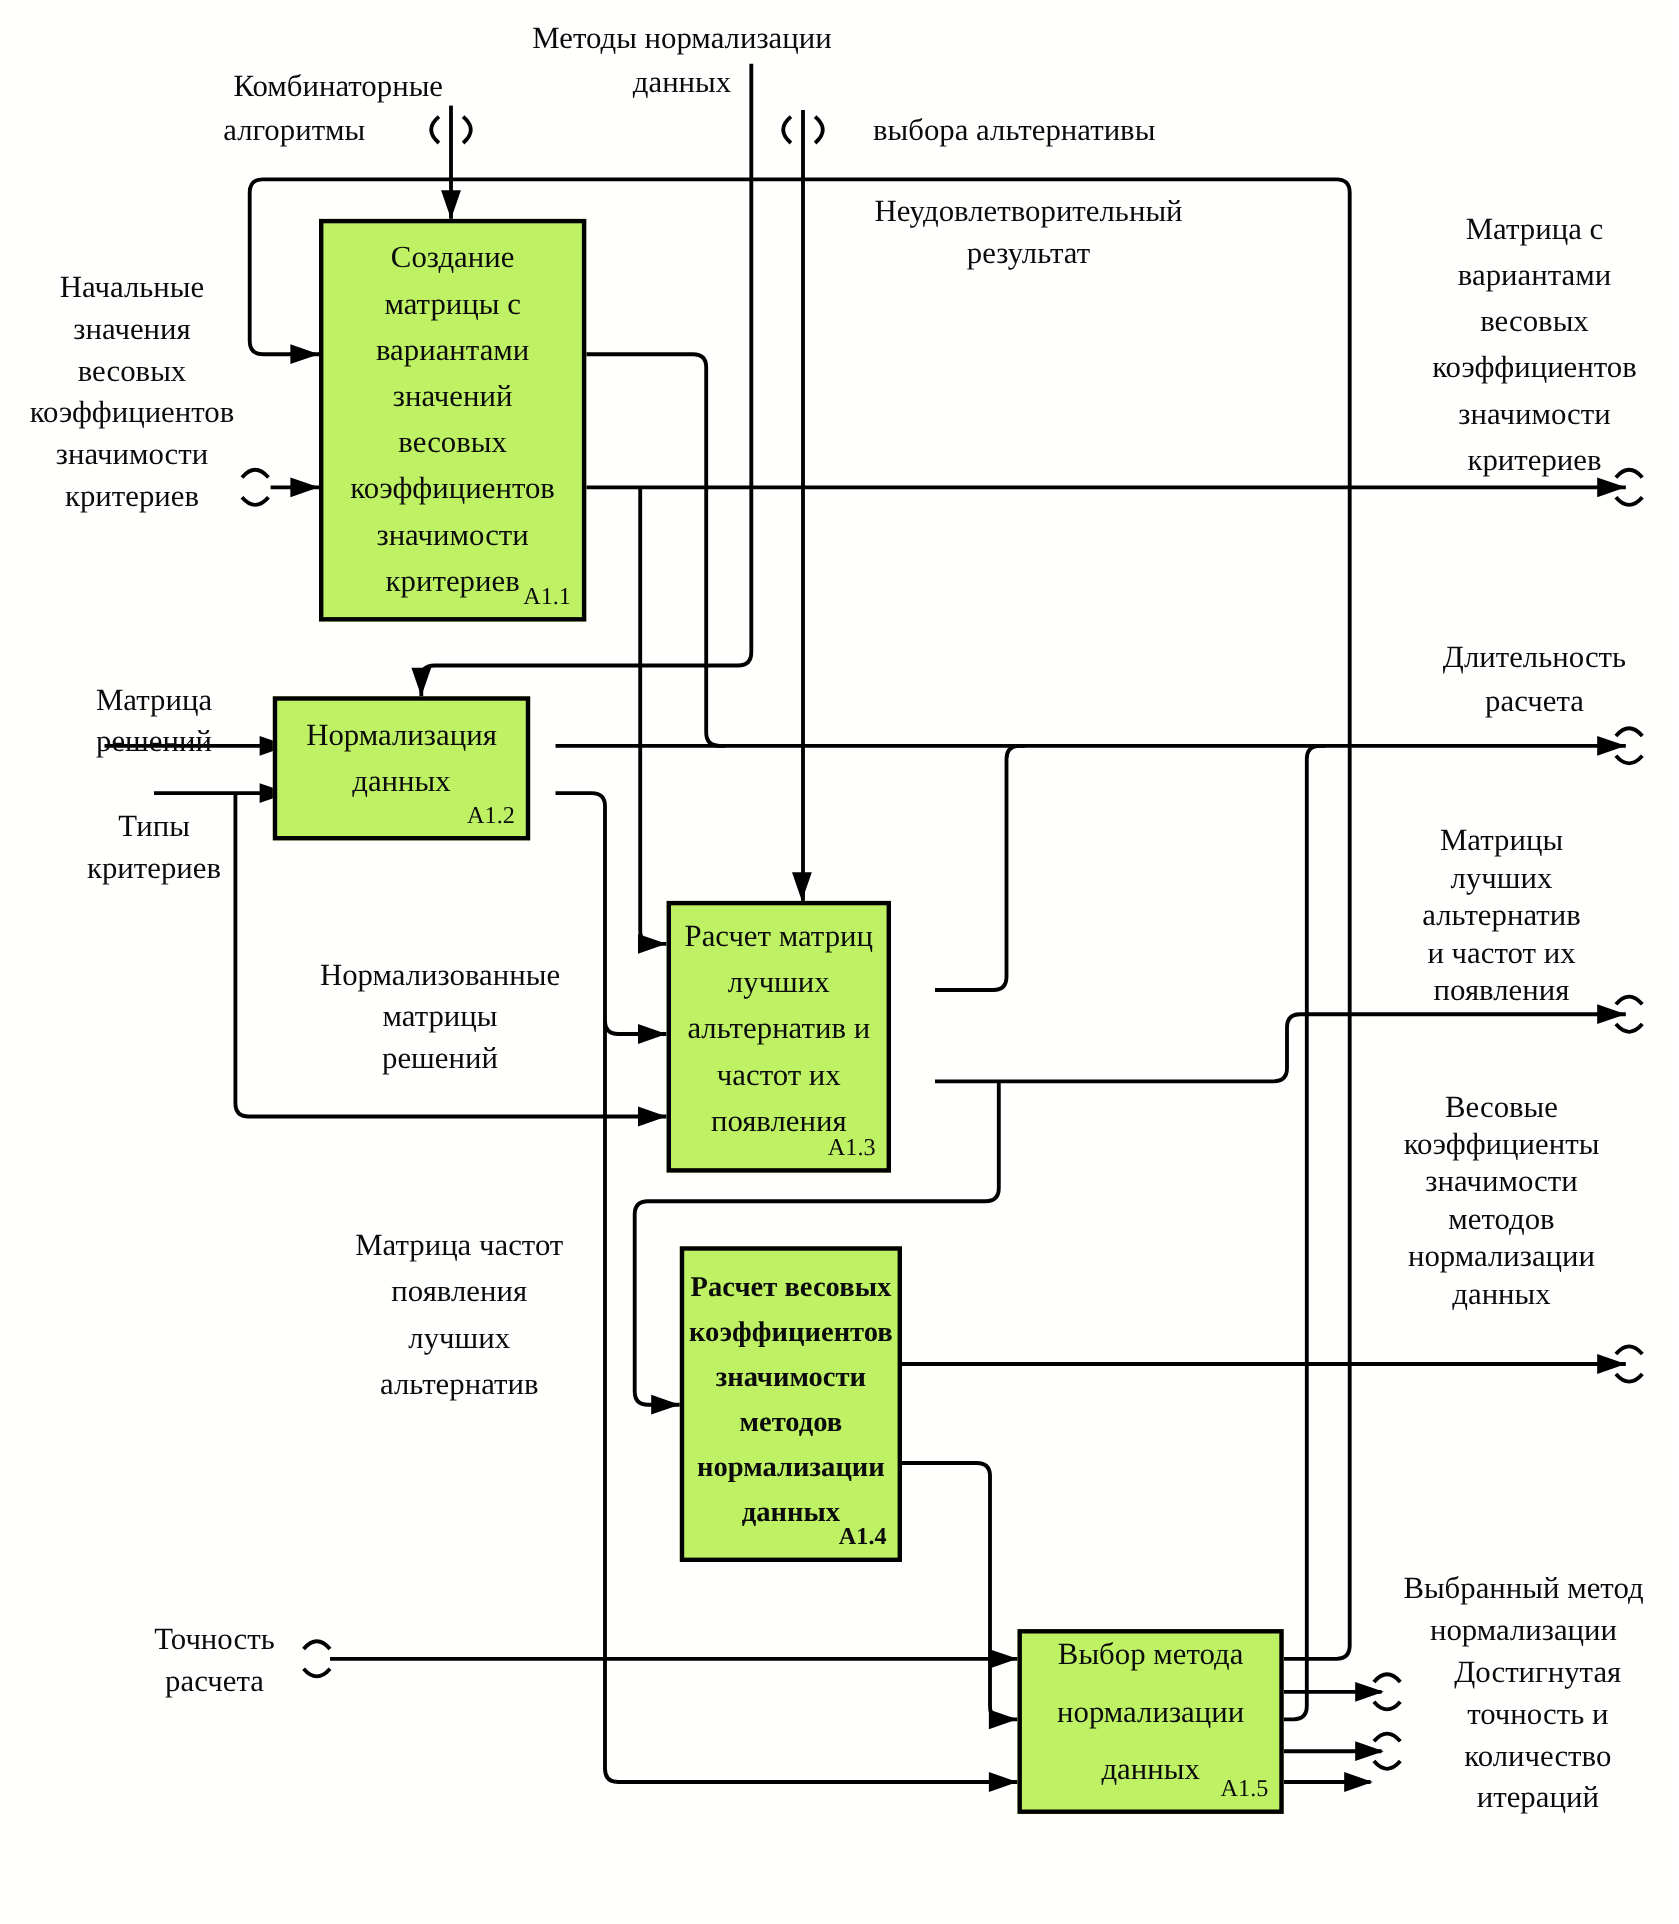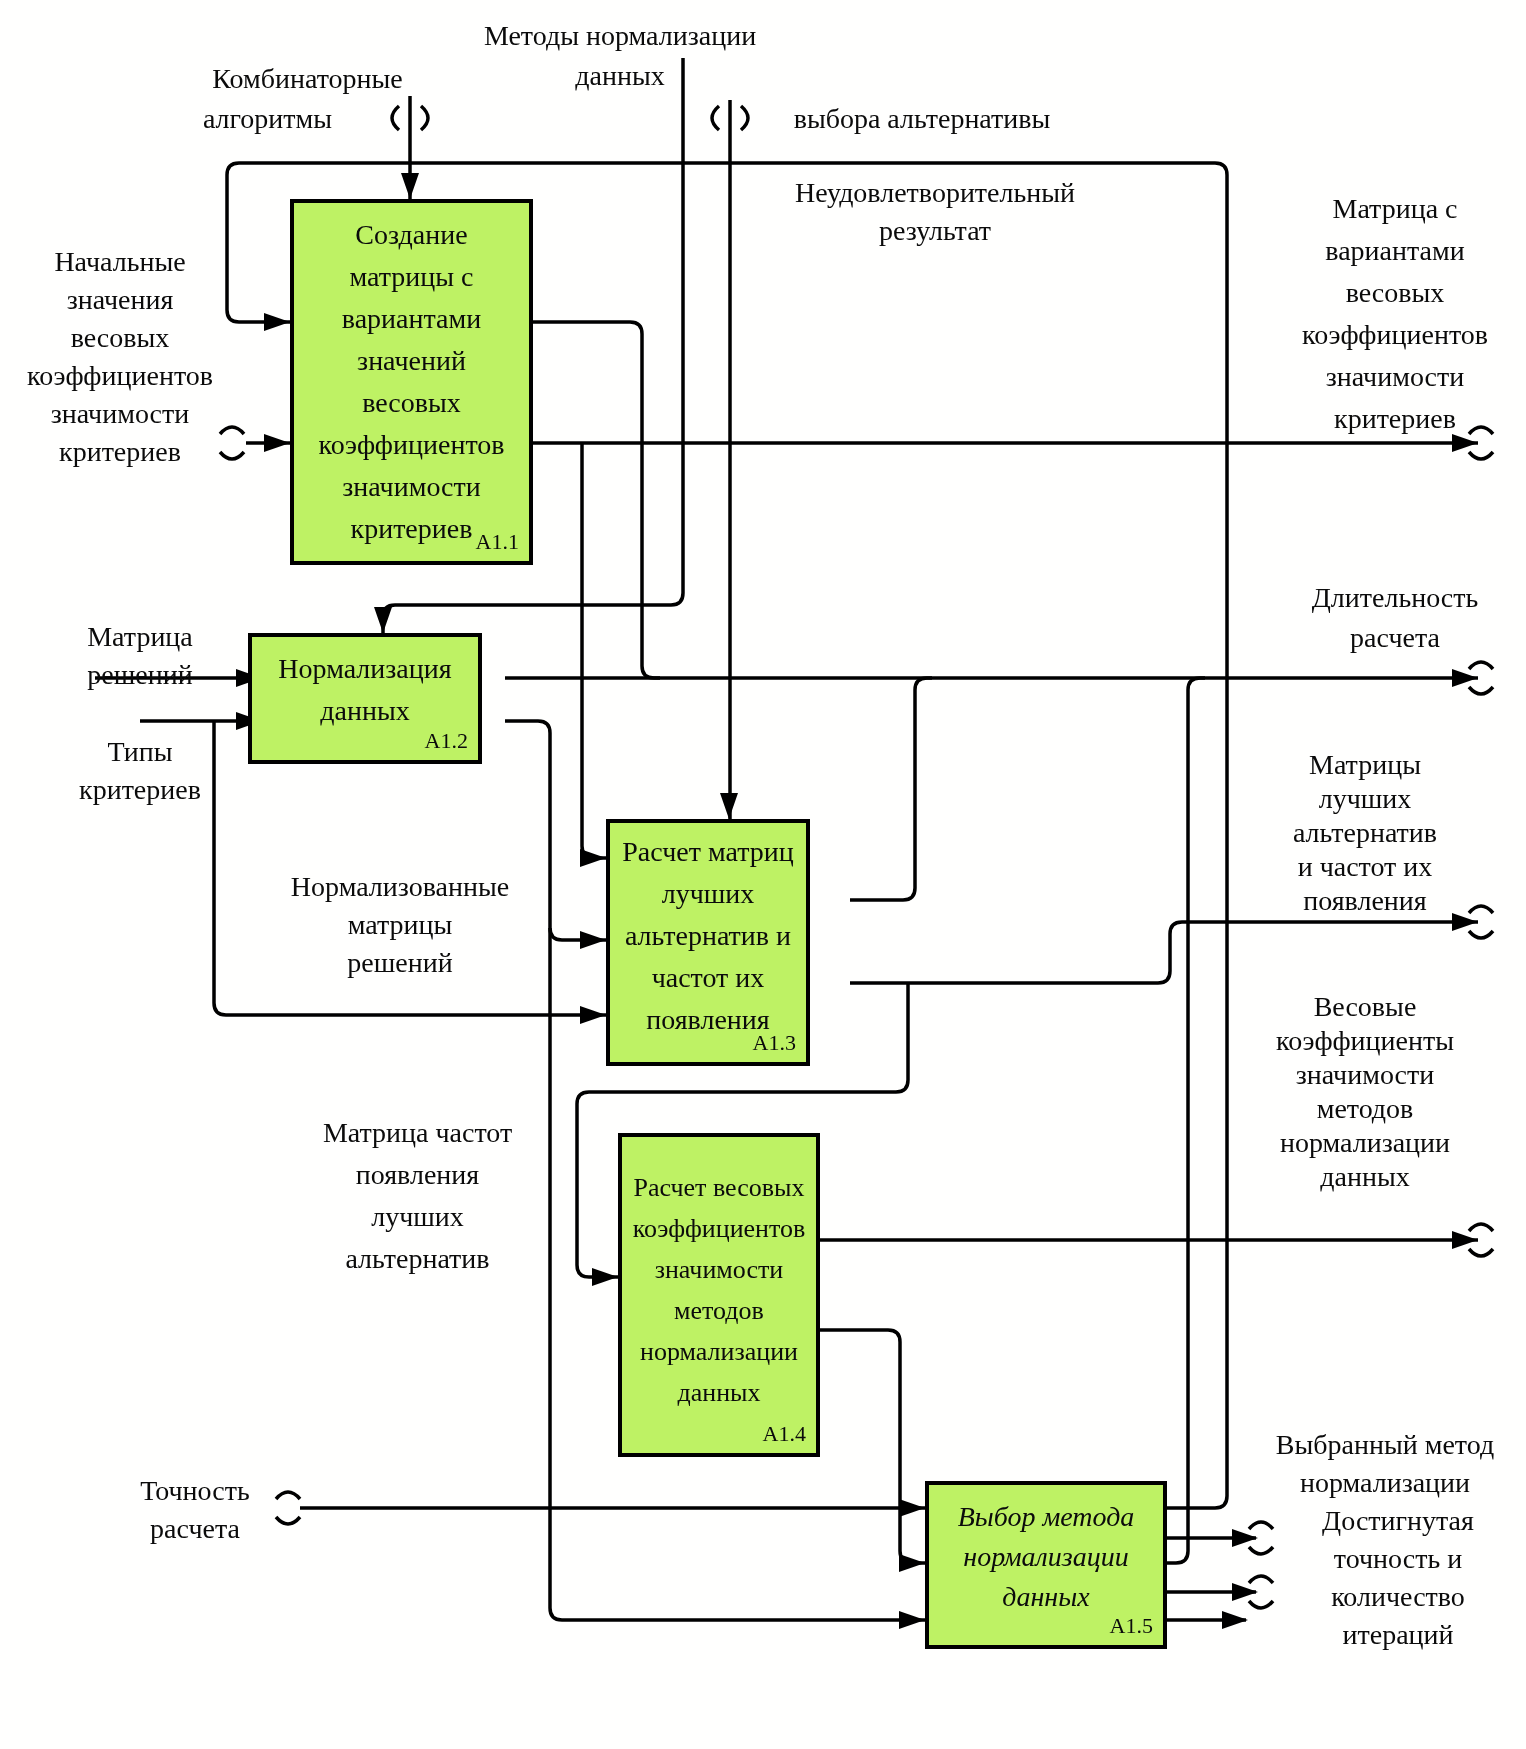--- a/index.html
+++ b/index.html
@@ -134,32 +134,32 @@
 
   <div class="box" style="left:606px;top:819px;width:204px;height:247px;">
     <div class="txt" style="margin-bottom:14px;">Расчет матриц
 лучших
 альтернатив и
 частот их
 появления</div>
     <div class="code">А1.3</div>
   </div>
 
-  <div class="box" style="left:618px;top:1133px;width:202px;height:324px;">
+  <div class="box" style="left:618px;top:1133px;width:202px;height:287px;font-weight:bold;">
     <div class="txt" style="font-size:26px;line-height:41px;margin-bottom:10px;">Расчет весовых
 коэффициентов
 значимости
 методов
 нормализации
 данных</div>
     <div class="code">А1.4</div>
   </div>
 
   <div class="box" style="left:925px;top:1481px;width:242px;height:168px;">
-    <div class="txt" style="line-height:40px;margin-bottom:16px;font-style:italic;">Выбор метода
+    <div class="txt" style="line-height:52px;margin-bottom:16px;">Выбор метода
 нормализации
 данных</div>
     <div class="code">А1.5</div>
   </div>
 
   <div class="lbl" style="left:420px;top:16px;width:400px;line-height:40px;">Методы нормализации
 данных</div>
 
   <div class="lbl" style="left:175px;top:60px;width:265px;">Комбинаторные</div>
   <div class="lbl" style="left:160px;top:100px;width:215px;">алгоритмы</div>

